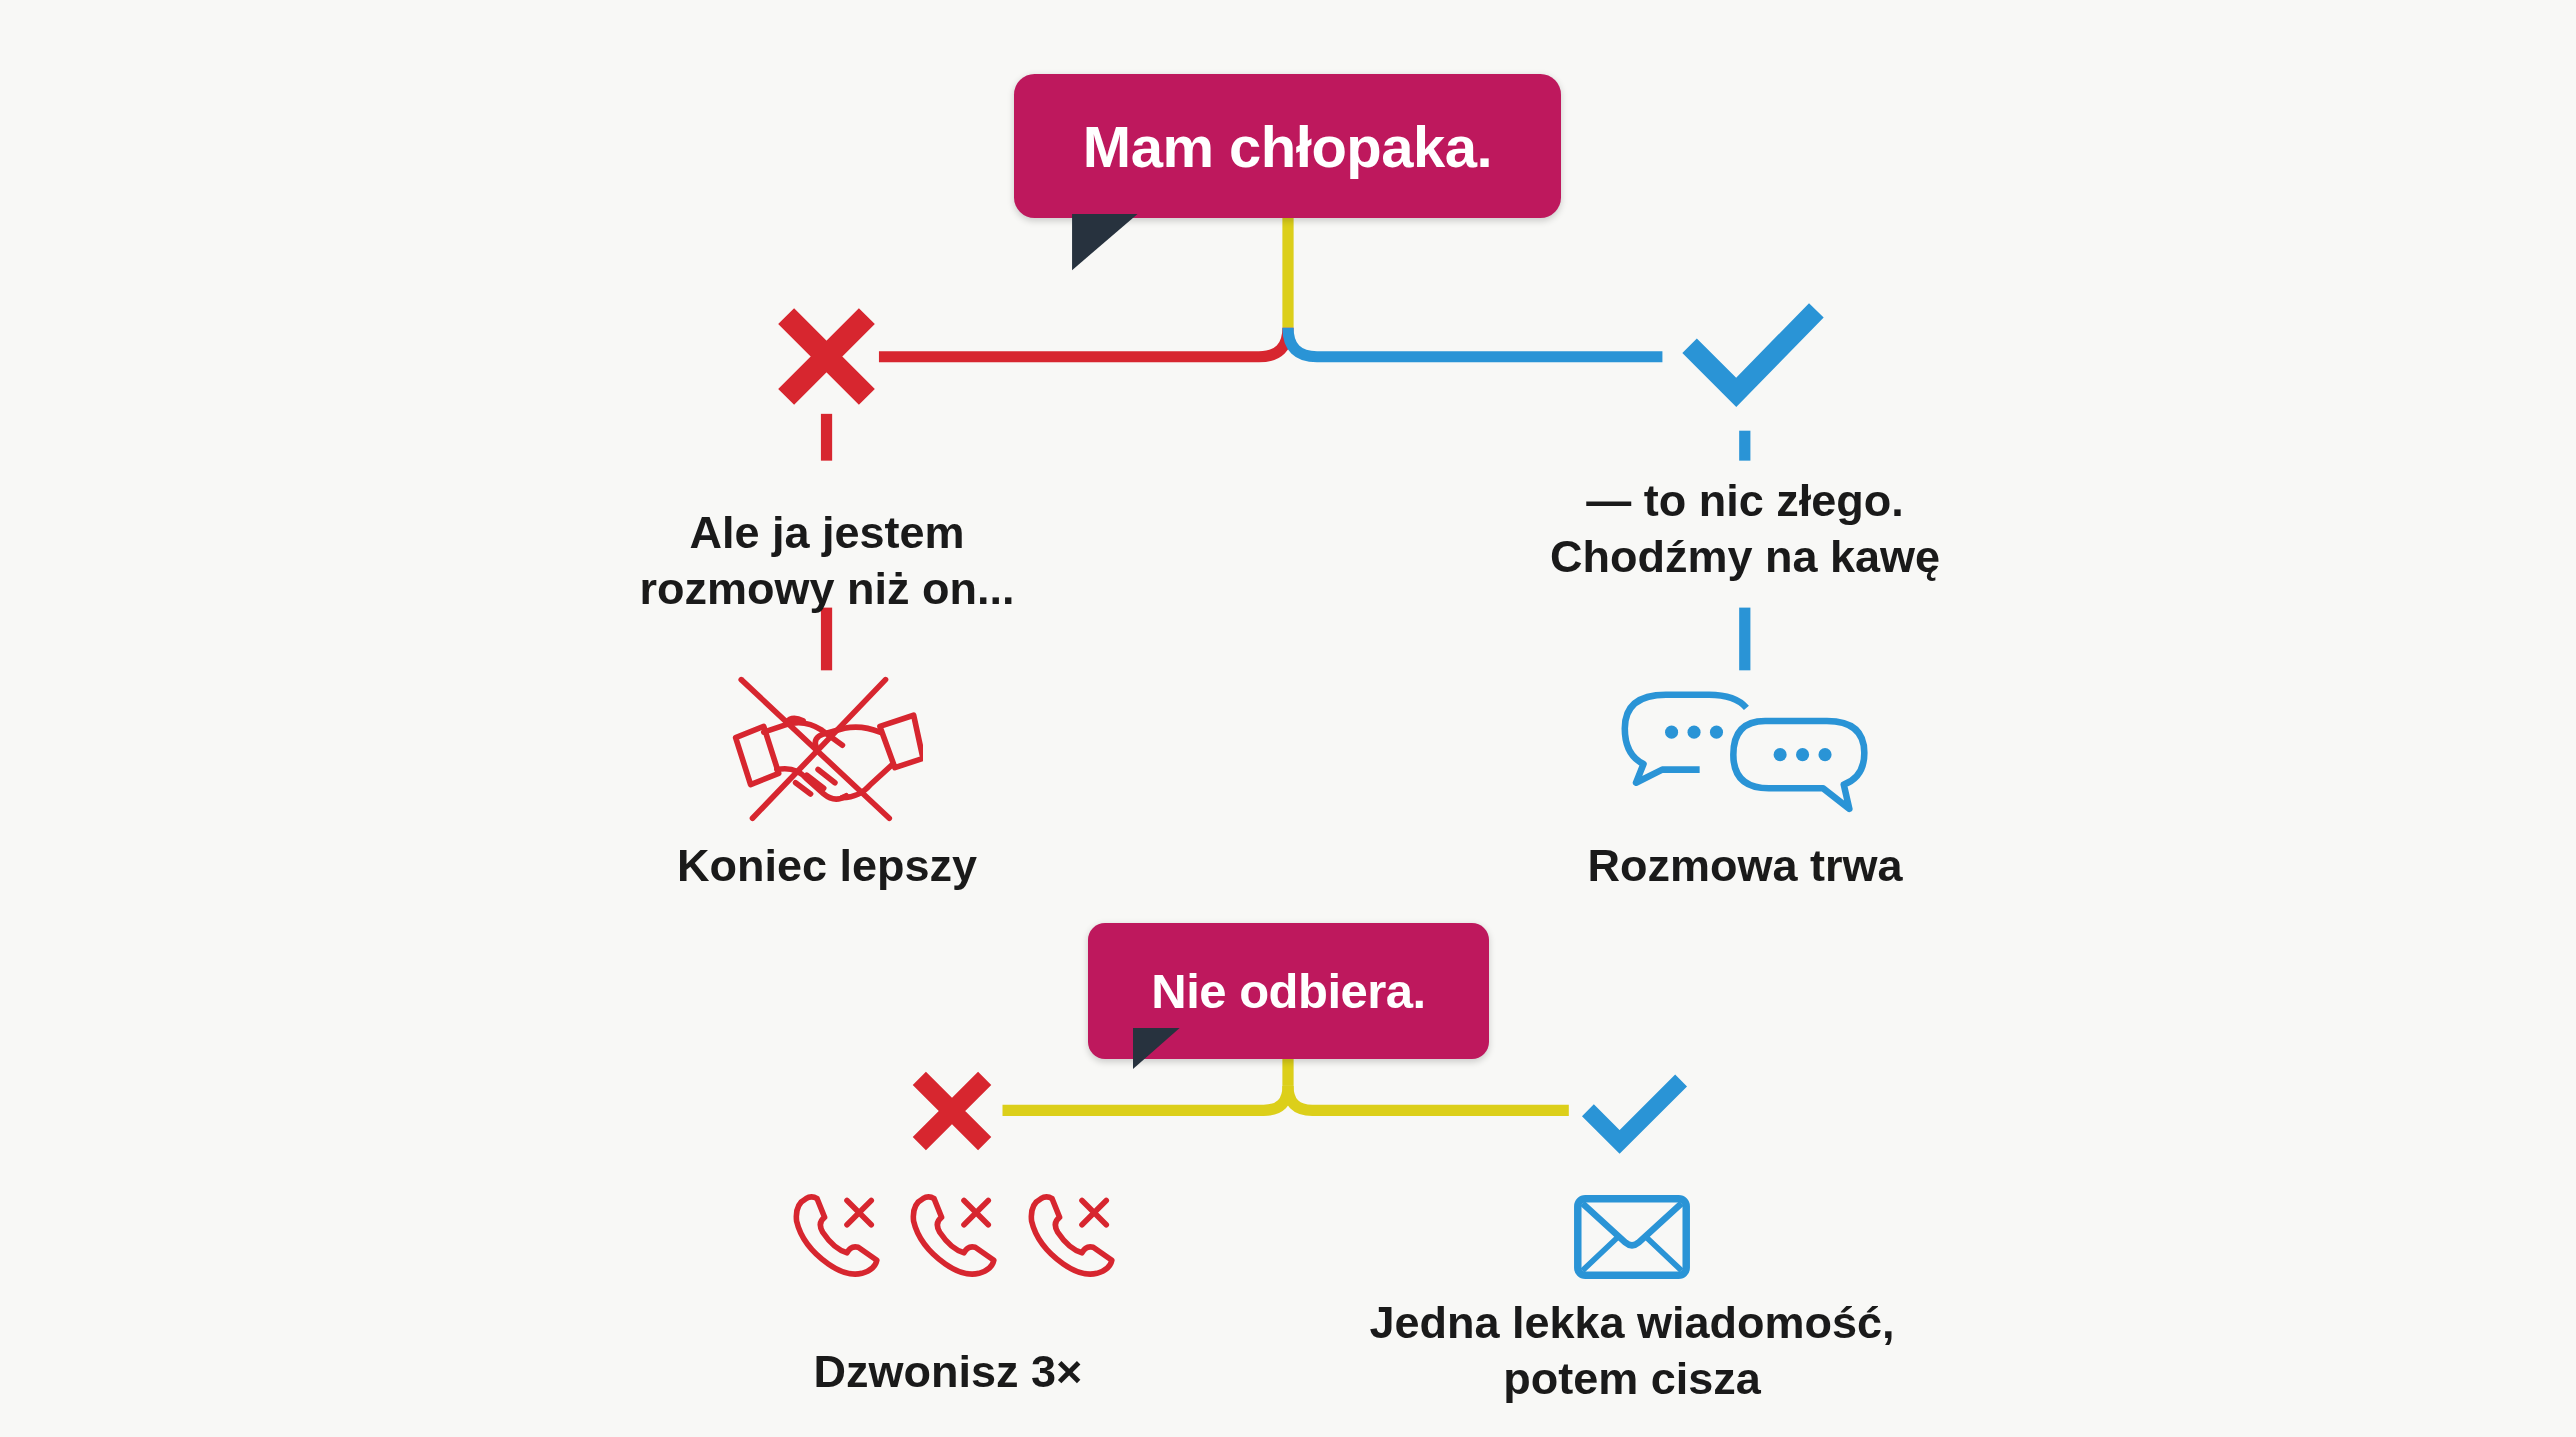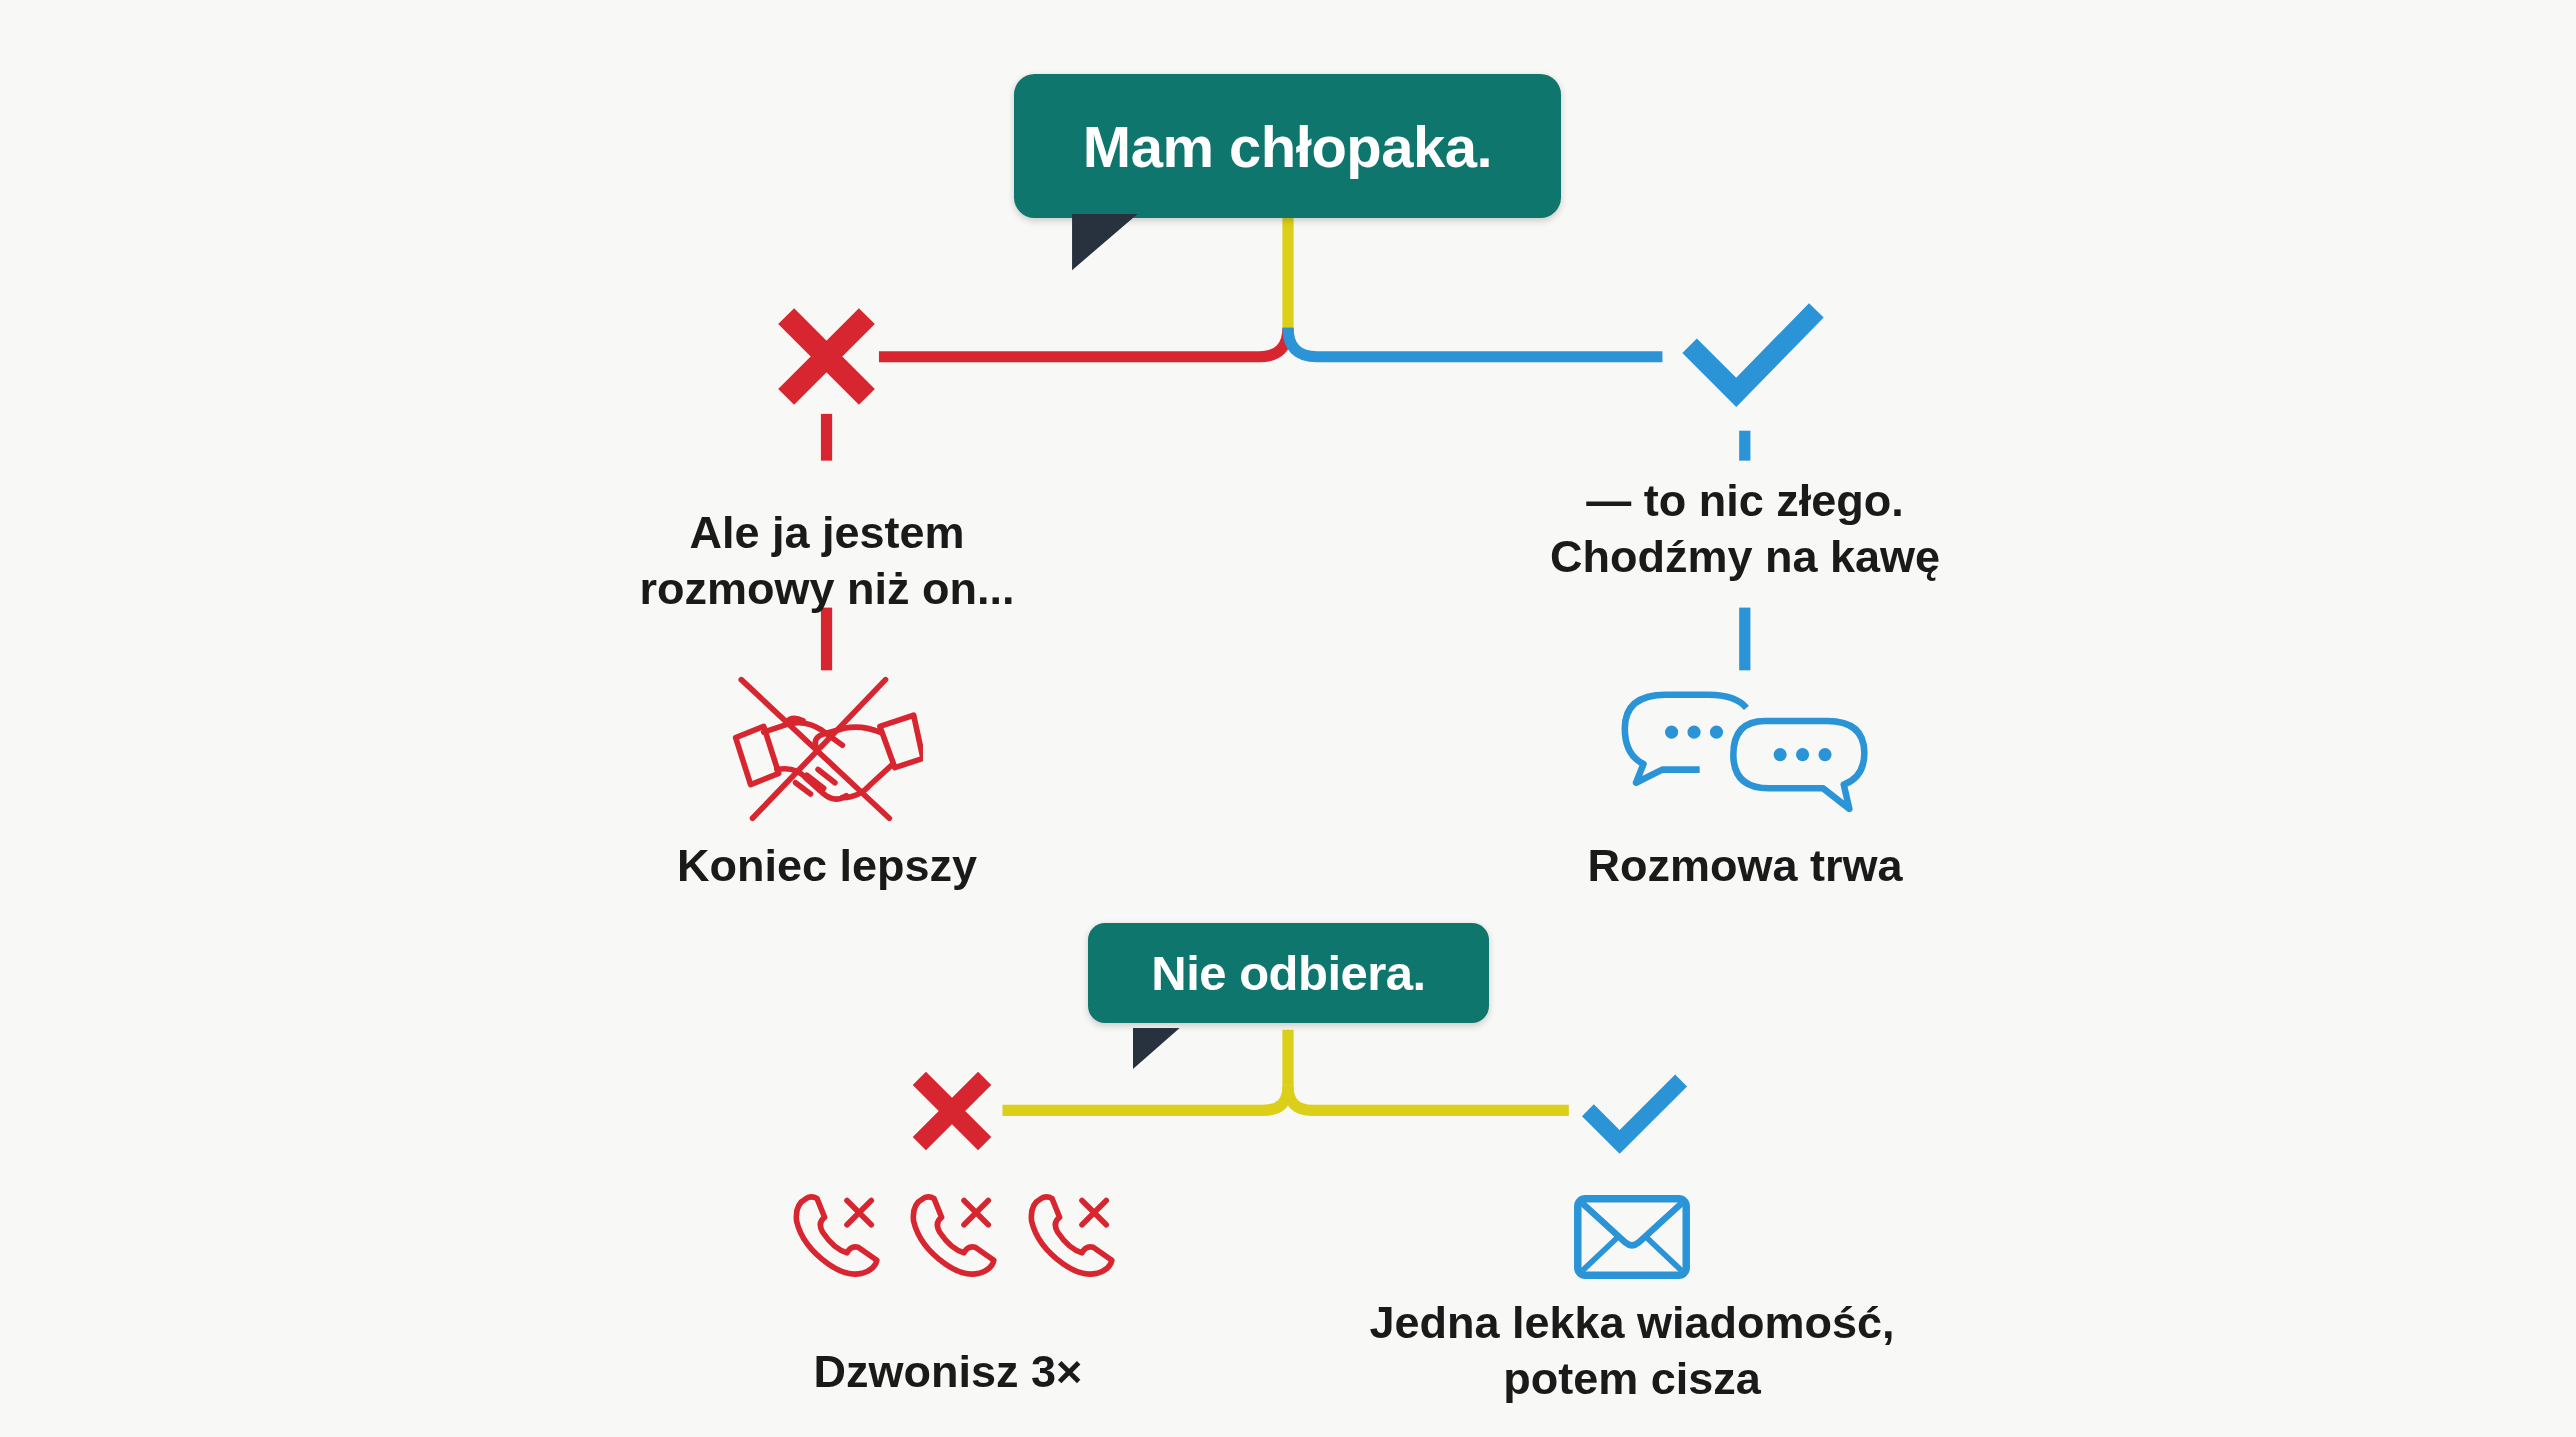--- a/index.html
+++ b/index.html
@@ -3,21 +3,21 @@
 <meta charset="utf-8">
 <style>
   html, body { margin: 0; padding: 0; }
   body {
     width: 2576px; height: 1438px; position: relative; overflow: hidden;
     background: #f8f8f6;
     font-family: "Liberation Sans", "DejaVu Sans", sans-serif;
   }
   .abs { position: absolute; }
   .bubble {
-    position: absolute; background: #0f766e; color: #ffffff;
+    position: absolute; background: #be185d; color: #ffffff;
     border-radius: 20.6px; display: flex; align-items: center; justify-content: center;
     font-weight: bold; box-shadow: 0 2.8px 7.5px rgba(0,0,0,0.18);
   }
   .bubble-text { position: relative; z-index: 2; letter-spacing: -0.5px; }
   .label {
     position: absolute; text-align: center; font-weight: bold; color: #1a1a1a;
     transform: translateX(-50%); white-space: nowrap; line-height: 1.25;
   }
   svg.lines { position: absolute; left: 0; top: 0; }
 </style>
@@ -100,21 +100,21 @@
       <circle cx="104" cy="44" r="7"></circle>
     <circle cx="172" cy="68" r="7"></circle>
       <circle cx="196" cy="68" r="7"></circle>
       <circle cx="220" cy="68" r="7"></circle>
   </g>
 </svg>
 
 <div class="label" style="left:827px; top:838px; font-size:45px;">Koniec lepszy</div>
 <div class="label" style="left:1745px; top:838px; font-size:45px;">Rozmowa trwa</div>
 
-<div class="bubble" style="left:1088px; top:923px; width:401px; height:100px; font-size:49px; border-radius:17px;">
+<div class="bubble" style="left:1088px; top:923px; width:401px; height:136px; font-size:49px; border-radius:17px;">
   <svg class="abs" style="left:45px; top:105px;" width="56" height="43" viewBox="0 0 60 46">
     <polygon points="0,0 50,0 0,44" fill="#27323e"></polygon>
   </svg>
   <span class="bubble-text">Nie odbiera.</span>
 </div>
 
 <svg class="abs" style="left:910px; top:1069px;" width="84" height="84" viewBox="0 0 90 90">
   <path d="M10 10 L80 80 M80 10 L10 80" stroke="#d7262f" stroke-width="20"></path>
 </svg>
 

